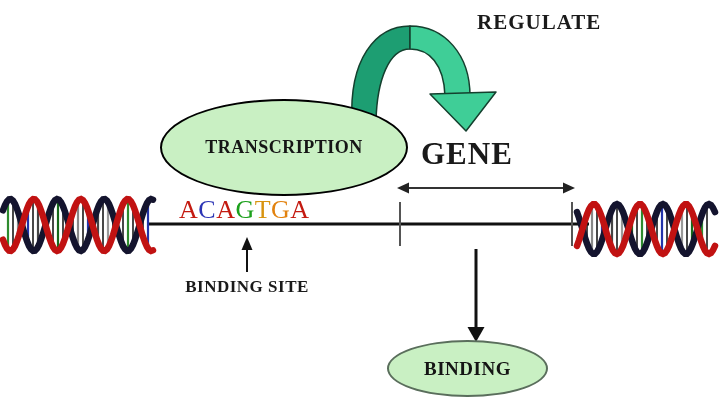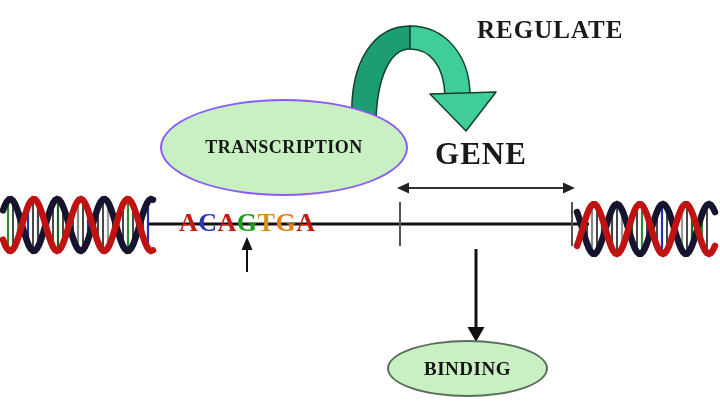--- a/index.html
+++ b/index.html
@@ -4,32 +4,32 @@
 <style>
   html,body{margin:0;padding:0;background:#fff;}
   .stage{
     position:relative;width:720px;height:404px;overflow:hidden;background:#ffffff;
     font-family:"Liberation Serif","DejaVu Serif",serif;
   }
   .art{position:absolute;left:0;top:0;width:720px;height:404px;}
   .label{
     position:absolute;font-weight:bold;color:#1a1a1a;white-space:nowrap;
   }
-  .regulate{left:477px;top:16px;font-size:25px;letter-spacing:1px;}
-  .gene{left:412px;top:136px;width:138px;text-align:center;font-size:31px;letter-spacing:1px;}
+  .regulate{left:477px;top:10px;font-size:21px;letter-spacing:1px;}
+  .gene{left:421px;top:136px;width:138px;font-size:31px;letter-spacing:1px;}
   .bindingsite{left:164px;top:277px;width:166px;text-align:center;font-size:17px;letter-spacing:.5px;}
   .node{
     position:absolute;display:flex;flex-direction:column;align-items:center;justify-content:center;
-    background:#c9f0c3;border:2px solid #8b5cf6;border-radius:50%;
+    background:#c9f0c3;border:2px solid #000000;border-radius:50%;
     font-weight:bold;color:#151515;text-align:center;
   }
   .tf-node{left:160px;top:99px;width:244px;height:93px;font-size:18px;letter-spacing:.5px;line-height:1.25;}
   .protein-node{left:387px;top:340px;width:157px;height:53px;font-size:19px;letter-spacing:.5px;border-color:#5a6e5c;}
   .seq{
-    position:absolute;left:179px;top:195px;font-size:26px;font-weight:bold;letter-spacing:.5px;white-space:nowrap;margin-top:13px;
+    position:absolute;left:179px;top:195px;font-size:26px;font-weight:normal;letter-spacing:.5px;white-space:nowrap;
   }
 </style>
 </head>
 <body>
 
 <div class="stage">
 
   <svg class="art" viewBox="0 0 720 404">
 
     <line x1="147" y1="224" x2="589" y2="224" stroke="#111111" stroke-width="3"></line>
@@ -127,18 +127,19 @@
   <div class="node tf-node">
     <div>TRANSCRIPTION</div>
   </div>
 
   <div class="node protein-node">
     <div>BINDING</div>
   </div>
 
   <div class="label regulate">REGULATE</div>
   <div class="label gene">GENE</div>
+  <div class="label bindingsite">BINDING SITE</div>
 
   <div class="seq">
     <span style="color:#c41a10">A</span><span style="color:#2c35b5">C</span><span style="color:#c41a10">A</span><span style="color:#1ca01c">G</span><span style="color:#d89410">T</span><span style="color:#e2820e">G</span><span style="color:#c41a10">A</span>
   </div>
 
 </div>
 
 </body></html>

